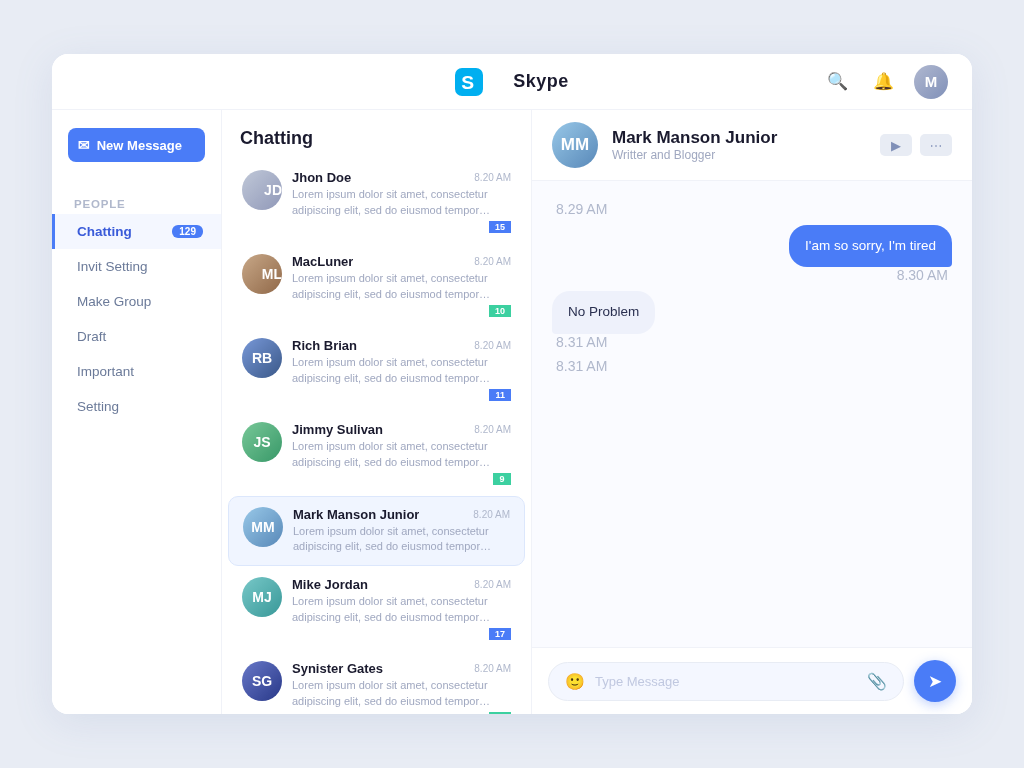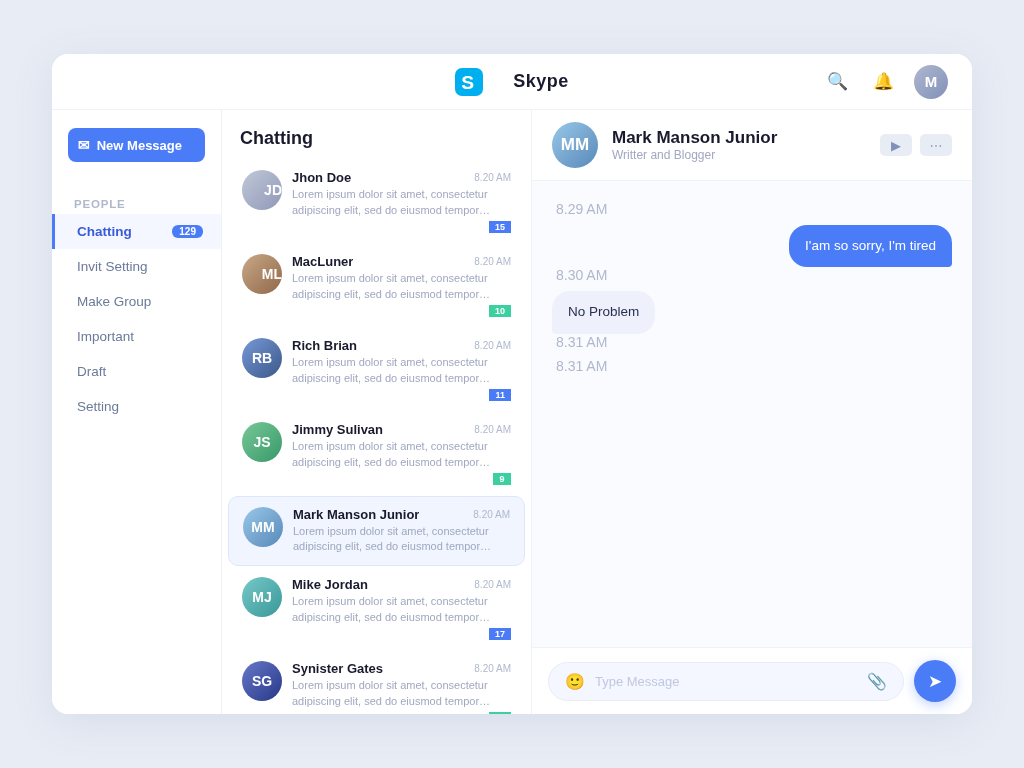--- a/index.html
+++ b/index.html
@@ -315,21 +315,21 @@
       color: #2a3050;
       border-bottom-left-radius: 4px;
       align-self: flex-start;
     }
     .msg-sent .msg-bubble {
       background: #4a7cf7;
       color: #fff;
       border-bottom-right-radius: 4px;
       align-self: flex-end;
     }
-    .msg-sent { }
+    .msg-sent { align-items: flex-end; }
     .msg-received { align-items: flex-start; }
     .msg-time {
       font-size: 14px;
       color: #b0b8cc;
       padding: 0 4px;
     }
     
     .chat-input-area {
       background: #fff;
       border-top: 1px solid #f0f2f8;
@@ -420,24 +420,24 @@
         <span>Chatting</span>
         <span class="badge">129</span>
       </div>
       <div class="sidebar-nav-item">
         <span>Invit Setting</span>
       </div>
       <div class="sidebar-nav-item">
         <span>Make Group</span>
       </div>
       <div class="sidebar-nav-item">
+        <span>Draft</span>
+      </div>
+      <div class="sidebar-nav-item">
         <span>Important</span>
-      </div>
-      <div class="sidebar-nav-item">
-        <span>Draft</span>
       </div>
       <div class="sidebar-nav-item">
         <span>Setting</span>
       </div>
     </div>
 
     <div class="chat-list-panel">
       <div class="chat-list-header">Chatting</div>
       <div class="chat-list-scroll" id="chat-list-scroll">
 

